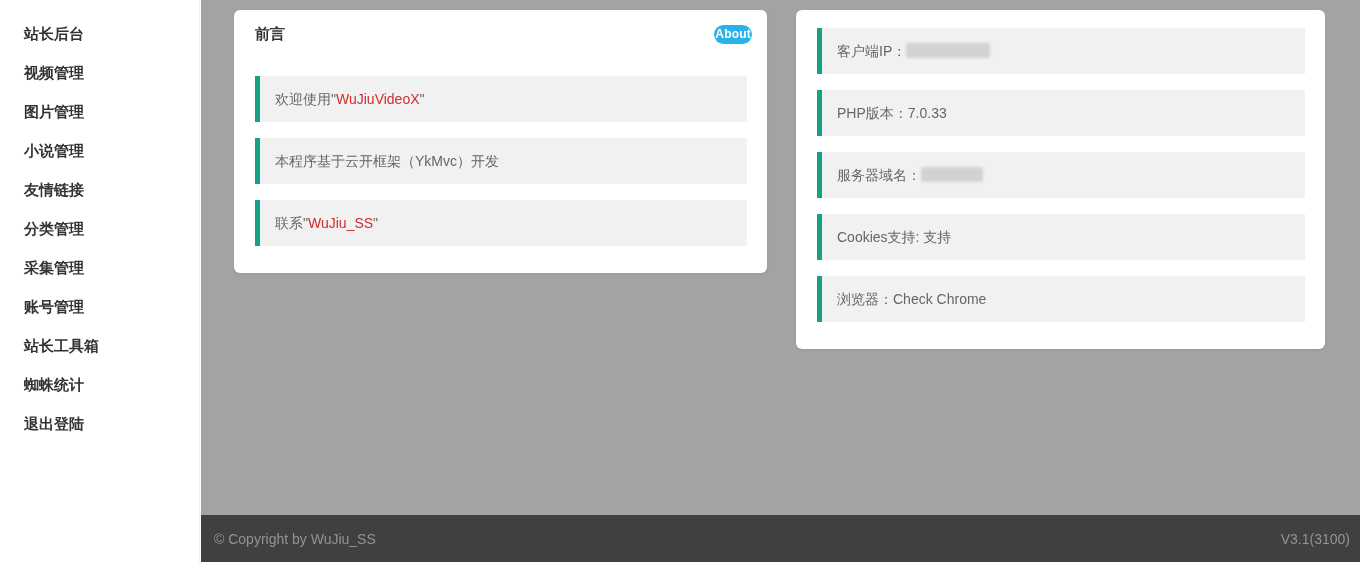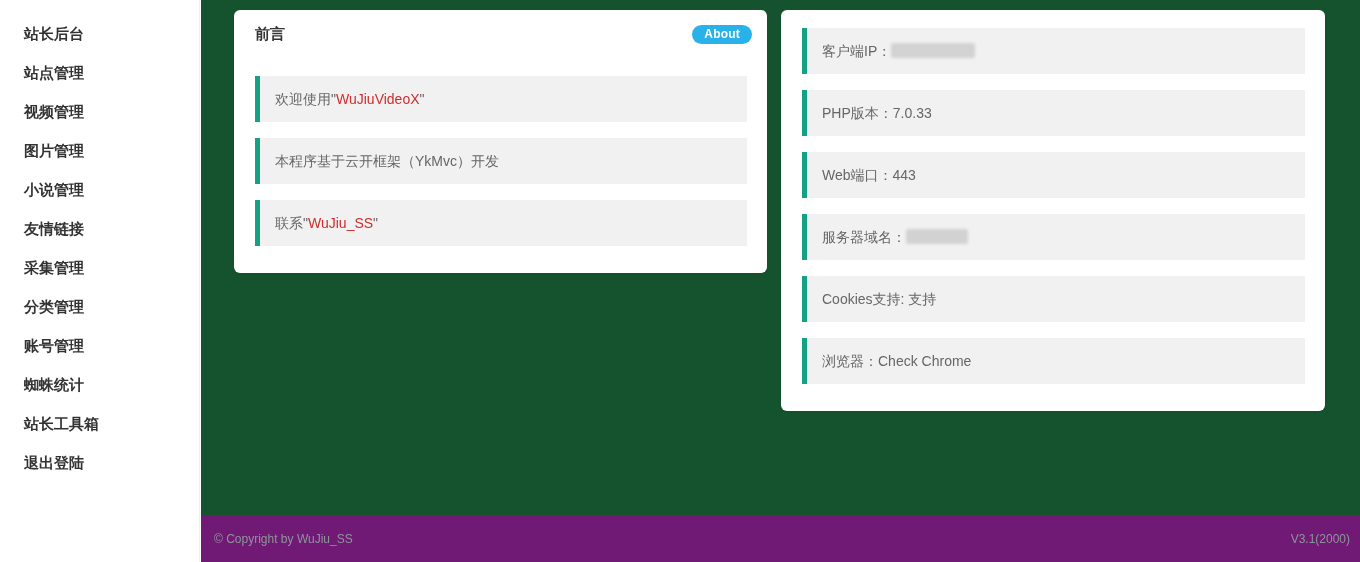--- a/index.html
+++ b/index.html
@@ -21,41 +21,41 @@
     font-size: 15px; font-weight: 600; color: #333333;
     text-decoration: none; cursor: pointer; white-space: nowrap;
   }
 
   
   .main {
     position: absolute; left: 201px; top: 0; right: 0; bottom: 0;
     display: flex; flex-direction: column;
   }
   .content {
-    height: 515px; background: #14532d;
+    height: 515px; background: #a3a3a3;
     padding: 10px 35px 0 33px;
-    display: flex; gap: 14px; align-items: flex-start;
+    display: flex; gap: 29px; align-items: flex-start;
   }
 
   
   .card {
     background: #ffffff; border-radius: 6px;
     box-shadow: 0 1px 3px rgba(0,0,0,0.06);
   }
   .card-preface { width: 533px; }
   .card-check { flex: 1; }
   .card-header {
     height: 48px; padding: 0 15px 0 21px;
     display: flex; align-items: center; justify-content: space-between;
   }
   .card-title { font-size: 15px; font-weight: 700; color: #333333; }
   .badge {
     display: inline-block; background: #29b2ea; color: #ffffff;
     font-size: 12px; font-weight: 700; line-height: 19px;
-    padding: 0 12px; border-radius: 10px; letter-spacing: .2px;
+    padding: 0 1px; border-radius: 10px; letter-spacing: .2px;
   }
   .card-body { padding: 18px 20px 27px 21px; }
 
   
   .quote {
     background: #f1f1f1; border-left: 5px solid #16a085;
     height: 46px; line-height: 46px; padding: 0 15px;
     font-size: 14px; color: #666666; margin-bottom: 16px;
     white-space: nowrap; overflow: hidden;
   }
@@ -65,44 +65,43 @@
   .redacted {
     display: inline-block; vertical-align: middle; margin-top: -4px;
     height: 15px; border-radius: 2px; background: #d2d2d2;
     filter: blur(1.5px);
   }
   .redacted-ip { width: 84px; }
   .redacted-domain { width: 62px; }
 
   
   .footer {
-    height: 47px; background: #701a75;
+    height: 47px; background: #404040;
     display: flex; align-items: center; justify-content: space-between;
     padding: 0 10px 0 13px;
-    font-size: 12px; color: #8e959a;
+    font-size: 14px; color: #8e959a;
   }
 </style>
 </head>
 <body>
 
 <div class="page">
 
   <aside class="sidebar">
     <nav>
       <a class="nav-item">站长后台</a>
-      <a class="nav-item">站点管理</a>
       <a class="nav-item">视频管理</a>
       <a class="nav-item">图片管理</a>
       <a class="nav-item">小说管理</a>
       <a class="nav-item">友情链接</a>
+      <a class="nav-item">分类管理</a>
       <a class="nav-item">采集管理</a>
-      <a class="nav-item">分类管理</a>
       <a class="nav-item">账号管理</a>
+      <a class="nav-item">站长工具箱</a>
       <a class="nav-item">蜘蛛统计</a>
-      <a class="nav-item">站长工具箱</a>
       <a class="nav-item">退出登陆</a>
     </nav>
   </aside>
 
   <div class="main">
     <div class="content">
 
       <section class="card card-preface">
         <header class="card-header">
           <h2 class="card-title">前言</h2>
@@ -112,28 +111,27 @@
           <div class="quote"><span>欢迎使用"</span><span class="red">WuJiuVideoX</span><span>"</span></div>
           <div class="quote"><span>本程序基于云开框架（YkMvc）开发</span><span class="red"></span><span></span></div>
           <div class="quote"><span>联系"</span><span class="red">WuJiu_SS</span><span>"</span></div>
         </div>
       </section>
 
       <section class="card card-check">
         <div class="card-body">
           <div class="quote"><span>客户端IP：</span><span class="redacted redacted-ip"></span></div>
           <div class="quote"><span>PHP版本：</span><span>7.0.33</span></div>
-          <div class="quote"><span>Web端口：</span><span>443</span></div>
           <div class="quote"><span>服务器域名：</span><span class="redacted redacted-domain"></span></div>
           <div class="quote"><span>Cookies支持: </span><span>支持</span></div>
           <div class="quote"><span>浏览器：</span><span>Check Chrome</span></div>
         </div>
       </section>
 
     </div>
 
     <footer class="footer">
       <span>© Copyright by WuJiu_SS</span>
-      <span>V3.1(2000)</span>
+      <span>V3.1(3100)</span>
     </footer>
   </div>
 
 </div>
 
 </body></html>

